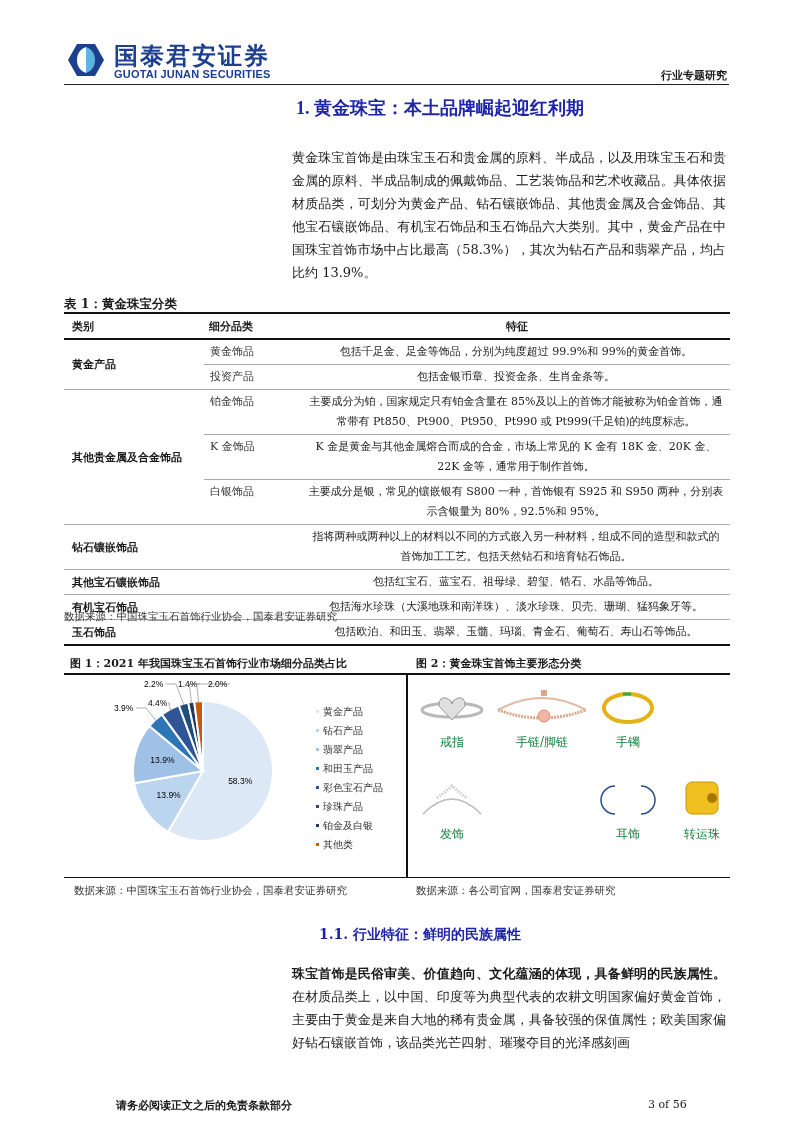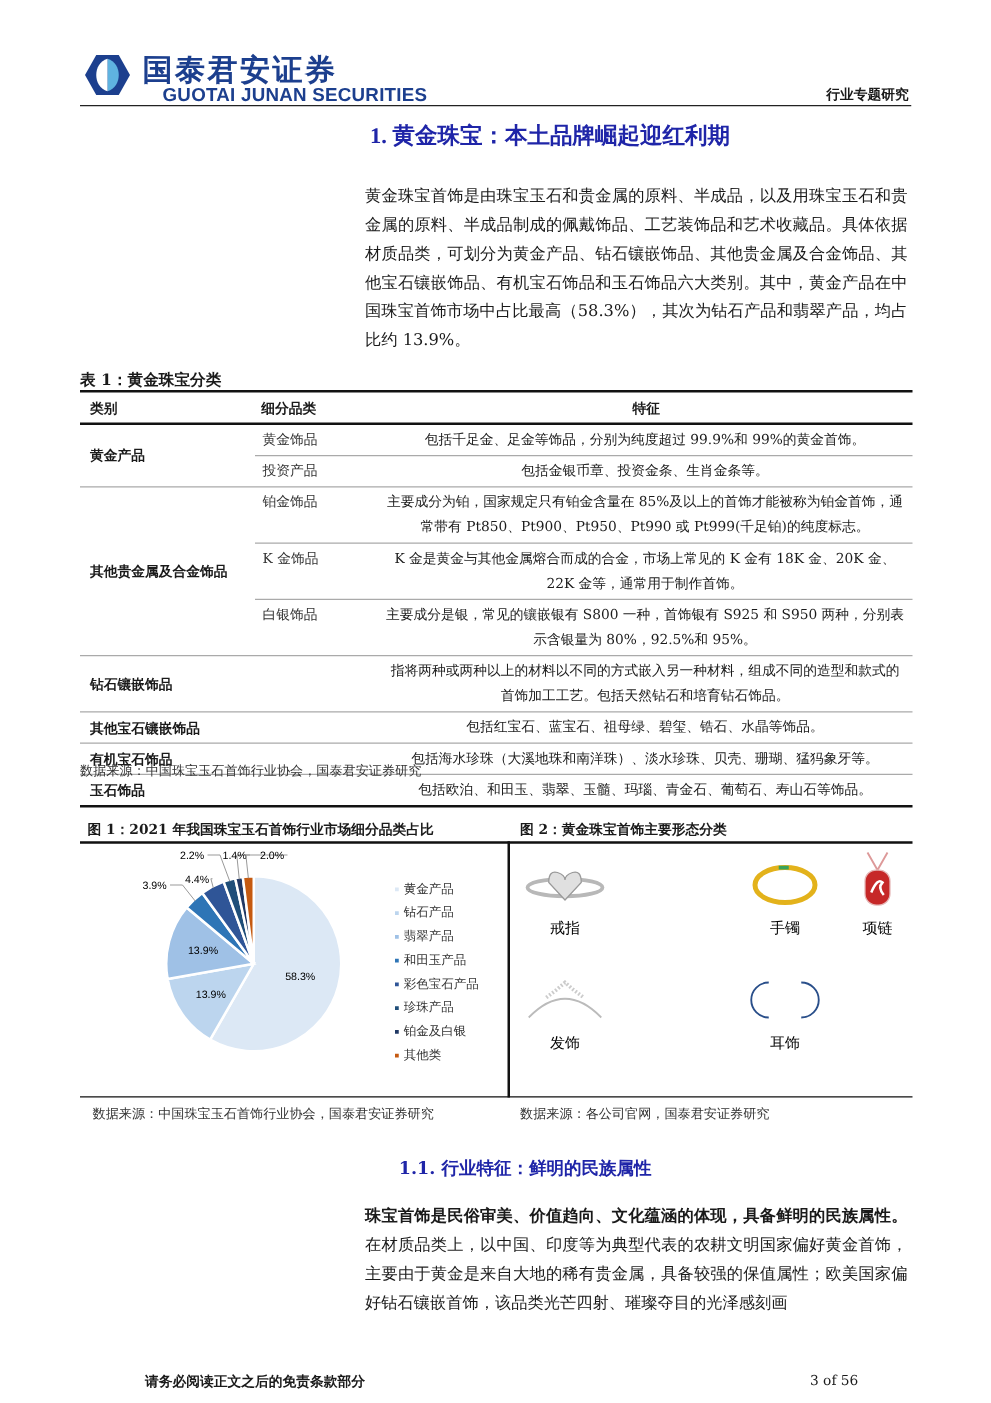--- a/index.html
+++ b/index.html
@@ -4,22 +4,22 @@
 <style>
   html, body { margin: 0; padding: 0; background: #ffffff; }
   body { width: 793px; height: 1122px; position: relative; overflow: hidden;
          font-family: "DejaVu Serif", "Liberation Serif", serif; color: #1a1a1a; }
   .abs { position: absolute; }
 
   
   .logo-mark { left: 68px; top: 44px; width: 36px; height: 32px; }
   .logo-cn { left: 114px; top: 40px; font-family: "DejaVu Sans", sans-serif; font-weight: bold;
              font-size: 24px; color: #1c3f8e; letter-spacing: 2px; }
-  .logo-en { left: 130px; top: 68px; font-family: "Liberation Sans", sans-serif; font-weight: bold;
-             font-size: 15px; color: #1c3f8e; letter-spacing: 0.2px; }
+  .logo-en { left: 114px; top: 68px; font-family: "Liberation Sans", sans-serif; font-weight: bold;
+             font-size: 11px; color: #1c3f8e; letter-spacing: 0.2px; }
   .header-right { right: 66px; top: 68px; font-size: 11px; font-weight: bold; }
   .header-rule { left: 64px; top: 84px; width: 665px; height: 1px; background: #222; }
 
   .h1 { left: 296px; top: 96px; font-size: 18px; font-weight: bold; color: #1f25a8; font-family: Liberation Serif, serif; }
   .para { left: 292px; width: 434px; font-size: 13px; line-height: 23px; text-align: justify; }
   .para p { margin: 0; }
 
   
   .tbl-title { left: 64px; top: 296px; font-size: 12.5px; font-weight: bold; }
   .tbl { left: 64px; top: 312px; width: 666px; border-collapse: collapse; font-size: 11px; }
@@ -42,21 +42,21 @@
   .fig-src { top: 884px; font-size: 10.5px; color: #333; }
 
   .pie-label { font-family: "Liberation Sans", sans-serif; font-size: 8.5px; color: #333; }
   .legend { left: 316px; top: 702px; font-size: 10px; color: #333; }
   .legend-item { height: 19px; line-height: 19px; display: flex; align-items: center; }
   .legend-dot { width: 3px; height: 3px; margin-right: 4px; display: inline-block; }
 
   .jewel-grid { left: 412px; top: 680px; width: 318px; height: 196px; }
   .jewel { position: absolute; width: 80px; text-align: center; }
   .jewel svg { display: block; margin: 0 auto; }
-  .jewel-label { font-size: 12px; margin-top: 6px; color: #000000; }
+  .jewel-label { font-size: 12px; margin-top: 6px; color: #15803d; }
 
   .h2 { left: 292px; top: 926px; font-size: 14px; font-weight: bold; color: #1f25a8; margin-left: 27px; }
 
   .footer-left { left: 116px; top: 1098px; font-size: 11px; font-weight: bold; }
   .footer-right { left: 648px; top: 1098px; font-size: 11px; }
 </style>
 </head>
 <body>
 
 <div class="abs logo-mark">
@@ -200,49 +200,57 @@
   </div>
 
 <div class="abs jewel-grid">
   <div class="jewel" style="left:0; top:8px;">
     <svg width="70" height="40" viewBox="0 0 70 40">
       <ellipse cx="35" cy="22" rx="30" ry="7" fill="none" stroke="#b8b8b8" stroke-width="3"></ellipse>
       <path d="M35 32 L22 18 Q22 8 29 10 Q35 12 35 16 Q35 12 41 10 Q48 8 48 18 Z" fill="#e0e0e0" stroke="#999" stroke-width="1"></path>
     </svg>
     <div class="jewel-label">戒指</div>
   </div>
+  <div class="jewel" style="left:80px; top:8px; width:100px;">
+    <svg width="96" height="40" viewBox="0 0 96 40">
+      <path d="M4 22 Q48 -2 92 22" fill="none" stroke="#e3b9a4" stroke-width="2"></path>
+      <path d="M4 22 Q48 38 92 22" fill="none" stroke="#d9a88f" stroke-width="3" stroke-dasharray="2 1"></path>
+      <circle cx="50" cy="28" r="6" fill="#f5b5a5" stroke="#d38a78"></circle>
+      <rect x="47" y="2" width="6" height="6" fill="#d9a88f"></rect>
+    </svg>
+    <div class="jewel-label">手链/脚链</div>
+  </div>
   <div class="jewel" style="left:176px; top:8px;">
     <svg width="70" height="40" viewBox="0 0 70 40">
       <ellipse cx="35" cy="20" rx="24" ry="14" fill="none" stroke="#e3b21b" stroke-width="4"></ellipse>
       <path d="M30 6 L38 6" stroke="#3aa35a" stroke-width="3"></path>
     </svg>
     <div class="jewel-label">手镯</div>
   </div>
-  <div class="jewel" style="left:250px; top:0px;">
-    <svg width="60" height="48" viewBox="0 0 60 48">
-      <path d="M22 2 L30 16 L38 2" fill="none" stroke="#d99" stroke-width="1.5"></path>
-      <rect x="20" y="16" width="20" height="28" rx="9" fill="#c62828" stroke="#e5b7b7"></rect>
-      <path d="M25 34 Q30 22 34 26 Q30 30 35 36" fill="none" stroke="#fff" stroke-width="2"></path>
-    </svg>
-    <div class="jewel-label">项链</div>
-  </div>
 
   <div class="jewel" style="left:0; top:100px;">
     <svg width="70" height="40" viewBox="0 0 70 40">
       <path d="M6 34 Q35 4 64 34" fill="none" stroke="#bbb" stroke-width="1.5"></path>
       <path d="M20 18 L28 12 L35 6 L42 12 L50 18" fill="none" stroke="#ccc" stroke-width="3" stroke-dasharray="1.5 1.5"></path>
     </svg>
     <div class="jewel-label">发饰</div>
   </div>
   <div class="jewel" style="left:176px; top:100px;">
     <svg width="70" height="40" viewBox="0 0 70 40">
       <path d="M22 6 A14 14 0 1 0 22 34 A10 10 0 1 1 22 6 Z" fill="#d0d6df" stroke="#2a4f8a" stroke-width="1.5"></path>
       <path d="M48 6 A14 14 0 1 1 48 34 A10 10 0 1 0 48 6 Z" fill="#d0d6df" stroke="#2a4f8a" stroke-width="1.5"></path>
     </svg>
     <div class="jewel-label">耳饰</div>
+  </div>
+  <div class="jewel" style="left:250px; top:96px;">
+    <svg width="60" height="44" viewBox="0 0 60 44">
+      <rect x="14" y="6" width="32" height="32" rx="6" fill="#f0c020" stroke="#c99600"></rect>
+      <circle cx="40" cy="22" r="5" fill="#a77700"></circle>
+    </svg>
+    <div class="jewel-label">转运珠</div>
   </div>
 </div>
 
 <div class="abs fig-src" style="left:74px;">数据来源：中国珠宝玉石首饰行业协会，国泰君安证券研究</div>
 <div class="abs fig-src" style="left:416px;">数据来源：各公司官网，国泰君安证券研究</div>
 
 <div class="abs h2">1.1.  行业特征：鲜明的民族属性</div>
 <div class="abs para" style="top:962px;">
   <p><b>珠宝首饰是民俗审美、价值趋向、文化蕴涵的体现，具备鲜明的民族属性。</b><span>在材质品类上，以中国、印度等为典型代表的农耕文明国家偏好黄金首饰，主要由于黄金是来自大地的稀有贵金属，具备较强的保值属性；欧美国家偏好钻石镶嵌首饰，该品类光芒四射、璀璨夺目的光泽感刻画</span></p>
 </div>

